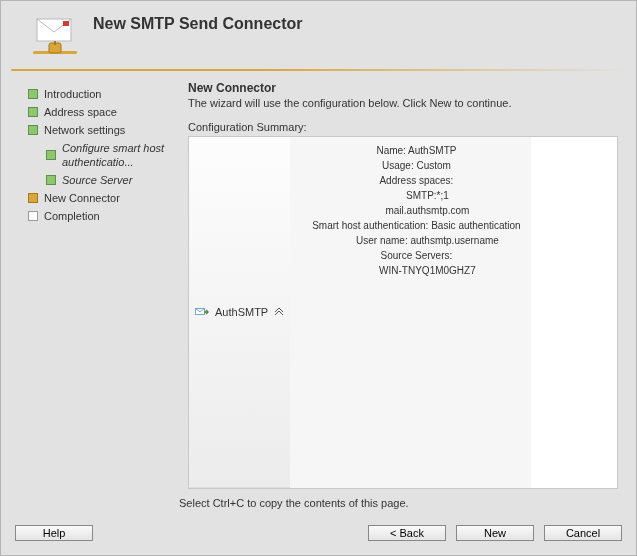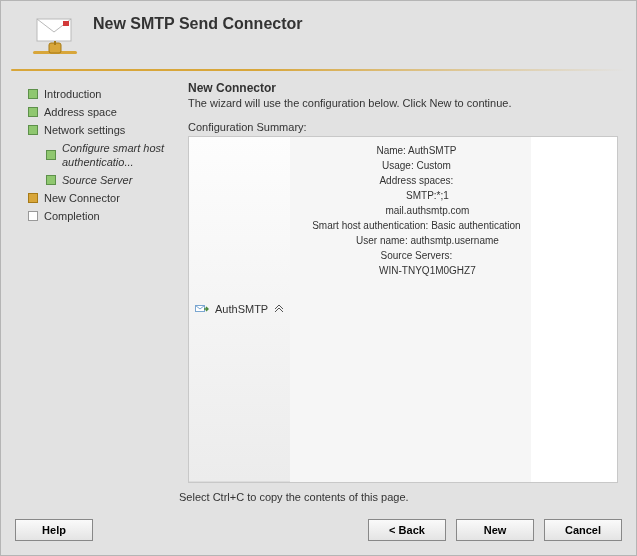--- a/index.html
+++ b/index.html
@@ -144,28 +144,27 @@
   }
   .buttons {
     display: flex;
     padding: 6px 14px 14px 14px;
     gap: 10px;
     align-items: center;
   }
   .buttons .spacer { flex: 1; }
   .btn {
     min-width: 78px;
-    height: 22px;
+    height: 16px;
     background: linear-gradient(#fafafa,#e4e4e4);
     border: 1px solid #888;
     font-size: 11px;
     font-family: inherit;
     cursor: pointer;
     padding: 0 8px;
-    font-weight: bold;
   }
   .mini-icon {
     width: 14px; height: 12px; flex-shrink:0;
   }
 </style>
 </head>
 <body>
 
 <div class="dialog">
 

